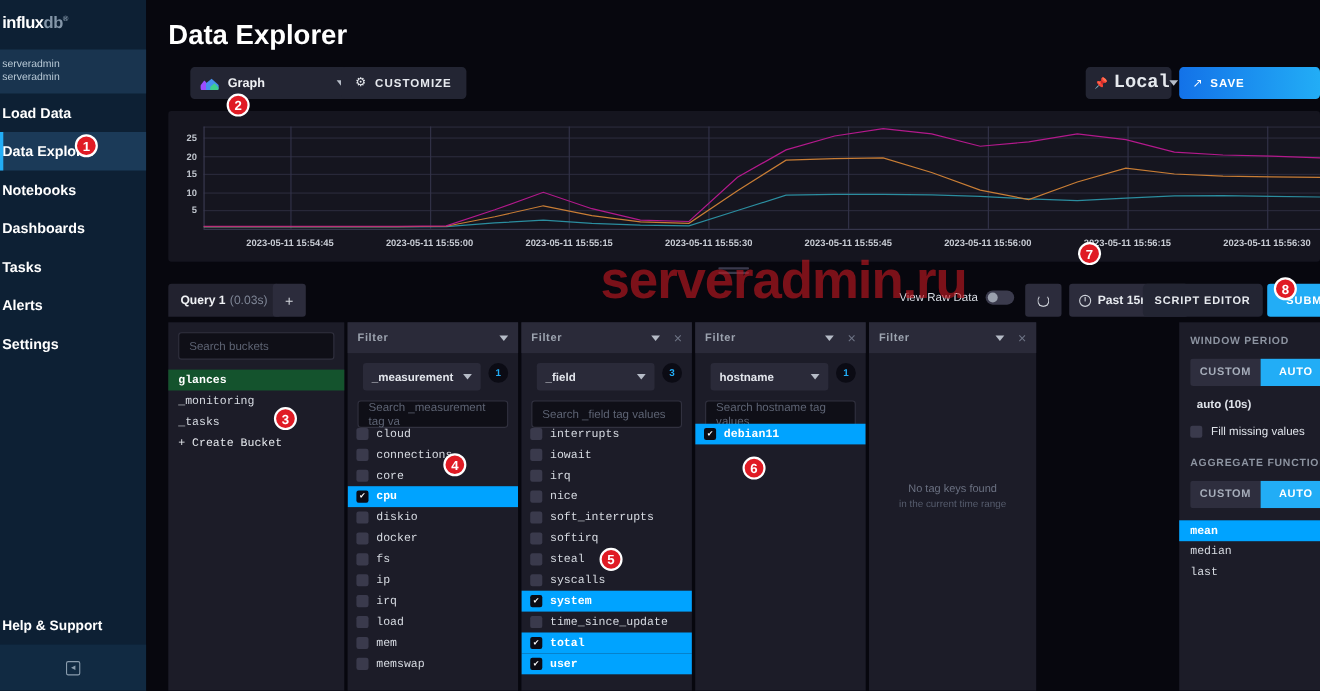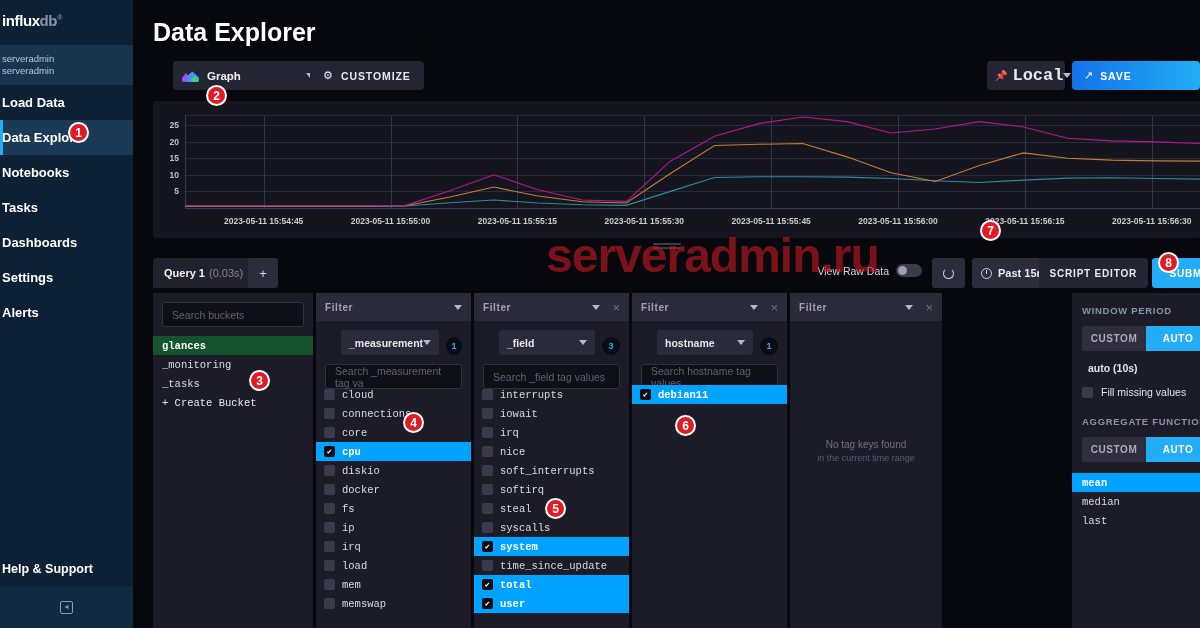--- a/index.html
+++ b/index.html
@@ -156,21 +156,21 @@
   
   #from-panel { left: 0; width: 160px; }
   .bucket-list { margin-top: 2px; }
   .bucket-item { height: 19px; display: flex; align-items: center; padding-left: 9px;
     font-family: "Liberation Mono", monospace; font-size: 10.5px; color: #d7dbe2; cursor: pointer; }
   .bucket-item.selected { background: #14532d; color: #ffffff; font-weight: bold; }
   .bucket-item.create { color: #e5e8ed; }
 
   
   .fpanel .tagsel {
-    margin: 9px 9px 0 25px; height: 25px; display: flex; align-items: flex-end; gap: 7px;
+    margin: 9px 9px 0 14px; height: 25px; display: flex; align-items: flex-start; gap: 7px;
   }
   .tag-dd { flex: 1; height: 25px; background: #2a2a39; border-radius: 3px; display: flex;
     align-items: center; justify-content: space-between; padding: 0 8px; cursor: pointer; }
   .tag-dd .lbl { font-size: 10.5px; font-weight: bold; color: #e3e6ec; }
   .count-badge { width: 18px; height: 18px; border-radius: 50%; background: #0b0b14;
     display: flex; align-items: center; justify-content: center;
     font-size: 9px; font-weight: bold; color: #22adf6; }
   .close-x { font-size: 13px; color: #6d7384; cursor: pointer; line-height: 1; }
 
   .tag-list { position: absolute; left: 0; right: 0; overflow: hidden; }
@@ -233,30 +233,30 @@
   <div class="nav-item">
       <span>Load Data</span>
     </div>
   <div class="nav-item active">
       <span>Data Explorer</span>
     </div>
   <div class="nav-item">
       <span>Notebooks</span>
     </div>
   <div class="nav-item">
+      <span>Dashboards</span>
+    </div>
+  <div class="nav-item">
       <span>Tasks</span>
     </div>
   <div class="nav-item">
-      <span>Dashboards</span>
+      <span>Alerts</span>
     </div>
   <div class="nav-item">
       <span>Settings</span>
-    </div>
-  <div class="nav-item">
-      <span>Alerts</span>
     </div>
 
   <div id="nav-spacer"></div>
 
   <div id="help-item">
       <span>Help &amp; Support</span>
     </div>
   <div id="collapse-bar">
     <div class="collapse-glyph">◂</div>
   </div>

